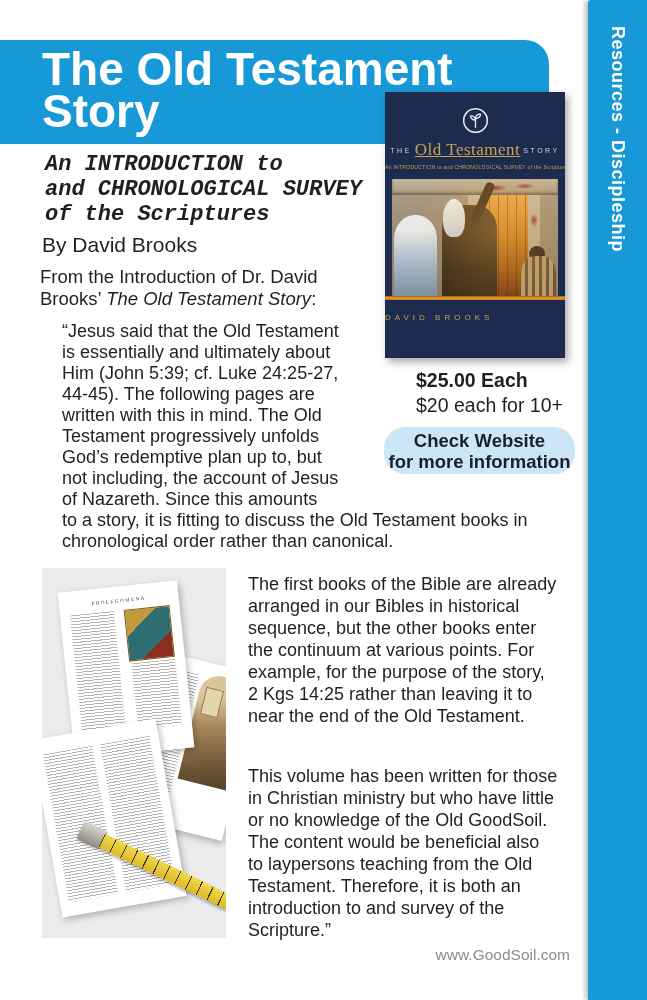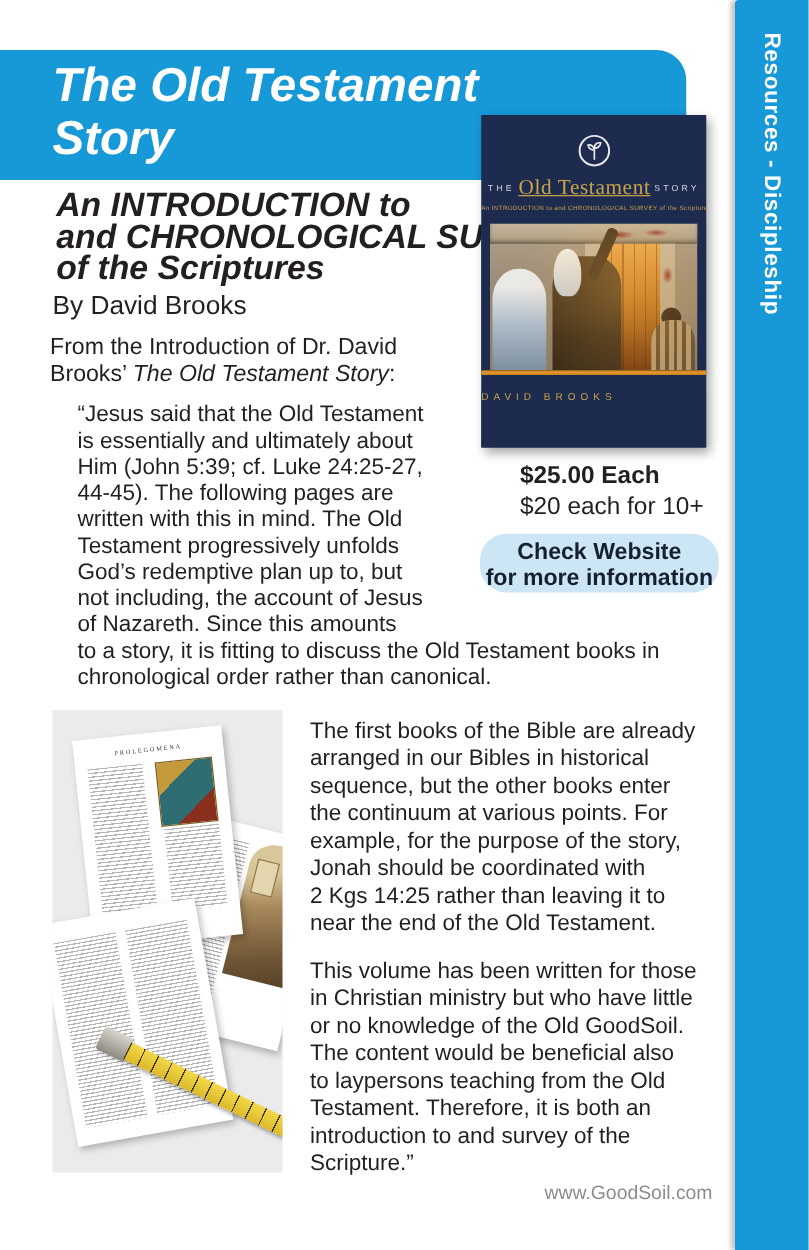--- a/index.html
+++ b/index.html
@@ -12,26 +12,26 @@
            box-shadow:-3px 0 4px rgba(0,0,0,.25);border-radius:3px 0 0 0;}
   .sidebar-label{writing-mode:vertical-rl;color:#fff;font-weight:bold;font-size:18px;
                  letter-spacing:.5px;position:absolute;top:26px;left:50%;transform:translateX(-50%);
                  white-space:nowrap;}
   .page-num{position:absolute;top:941px;width:100%;text-align:center;color:#fff;
             font-weight:bold;font-size:16.5px;margin-left:39px;}
 
   
   .header-band{position:absolute;left:0;top:40px;width:549px;height:104px;background:#1798d7;
                border-radius:0 24px 24px 0;}
-  .header-title{color:#fff;font-weight:bold;font-style:italic;font-size:38px;line-height:42px;
+  .header-title{color:#fff;font-weight:bold;font-size:46px;line-height:42px;
                 padding:8px 0 0 42px;}
 
   
   .subtitle{position:absolute;left:45px;top:152px;font-weight:bold;font-style:italic;
-            font-size:27px;line-height:25px;}
+            font-size:22px;line-height:25px;font-family:Liberation Mono, monospace;}
   .byline{position:absolute;left:42px;top:233px;font-size:21px;}
   .intro{position:absolute;left:40px;top:266px;font-size:18.5px;line-height:22px;}
   .quote{position:absolute;left:62px;top:321px;font-size:18px;line-height:21px;}
   .quote .line,.para .line,.intro .line{white-space:nowrap;}
 
   .para{font-size:18px;line-height:22px;}
   .para1{position:absolute;left:248px;top:573px;}
   .para2{position:absolute;left:248px;top:765px;}
 
   
@@ -219,21 +219,20 @@
       <div class="tape-strip"></div>
     </div>
   </div>
 
   <div class="para para1">
       <div class="line">The first books of the Bible are already</div>
       <div class="line">arranged in our Bibles in historical</div>
       <div class="line">sequence, but the other books enter</div>
       <div class="line">the continuum at various points. For</div>
       <div class="line">example, for the purpose of the story,</div>
-      <div class="line">Jonah should be coordinated with</div>
       <div class="line">2 Kgs 14:25 rather than leaving it to</div>
       <div class="line">near the end of the Old Testament.</div>
     </div>
   <div class="para para2">
       <div class="line">This volume has been written for those</div>
       <div class="line">in Christian ministry but who have little</div>
       <div class="line">or no knowledge of the Old GoodSoil.</div>
       <div class="line">The content would be beneficial also</div>
       <div class="line">to laypersons teaching from the Old</div>
       <div class="line">Testament. Therefore, it is both an</div>

